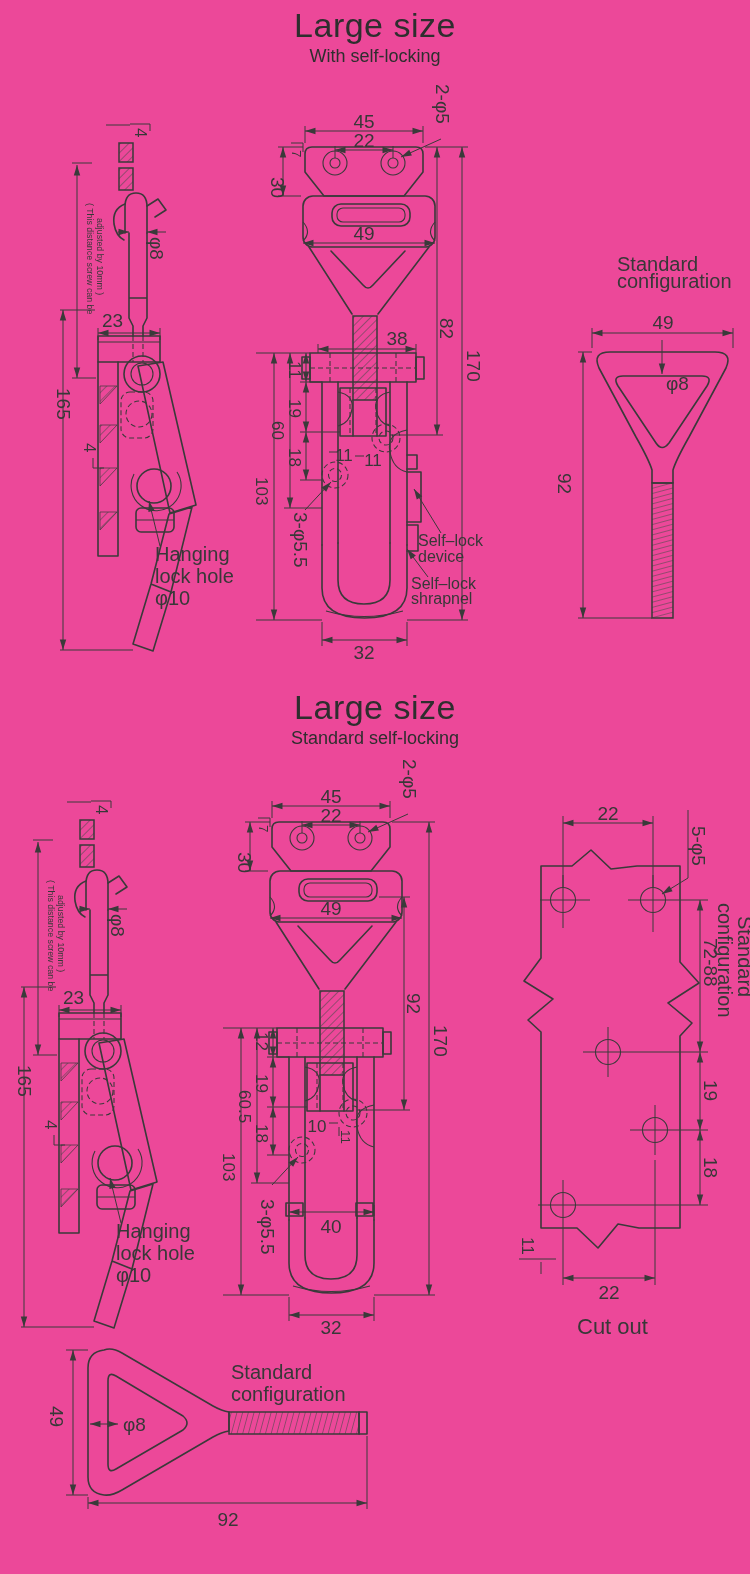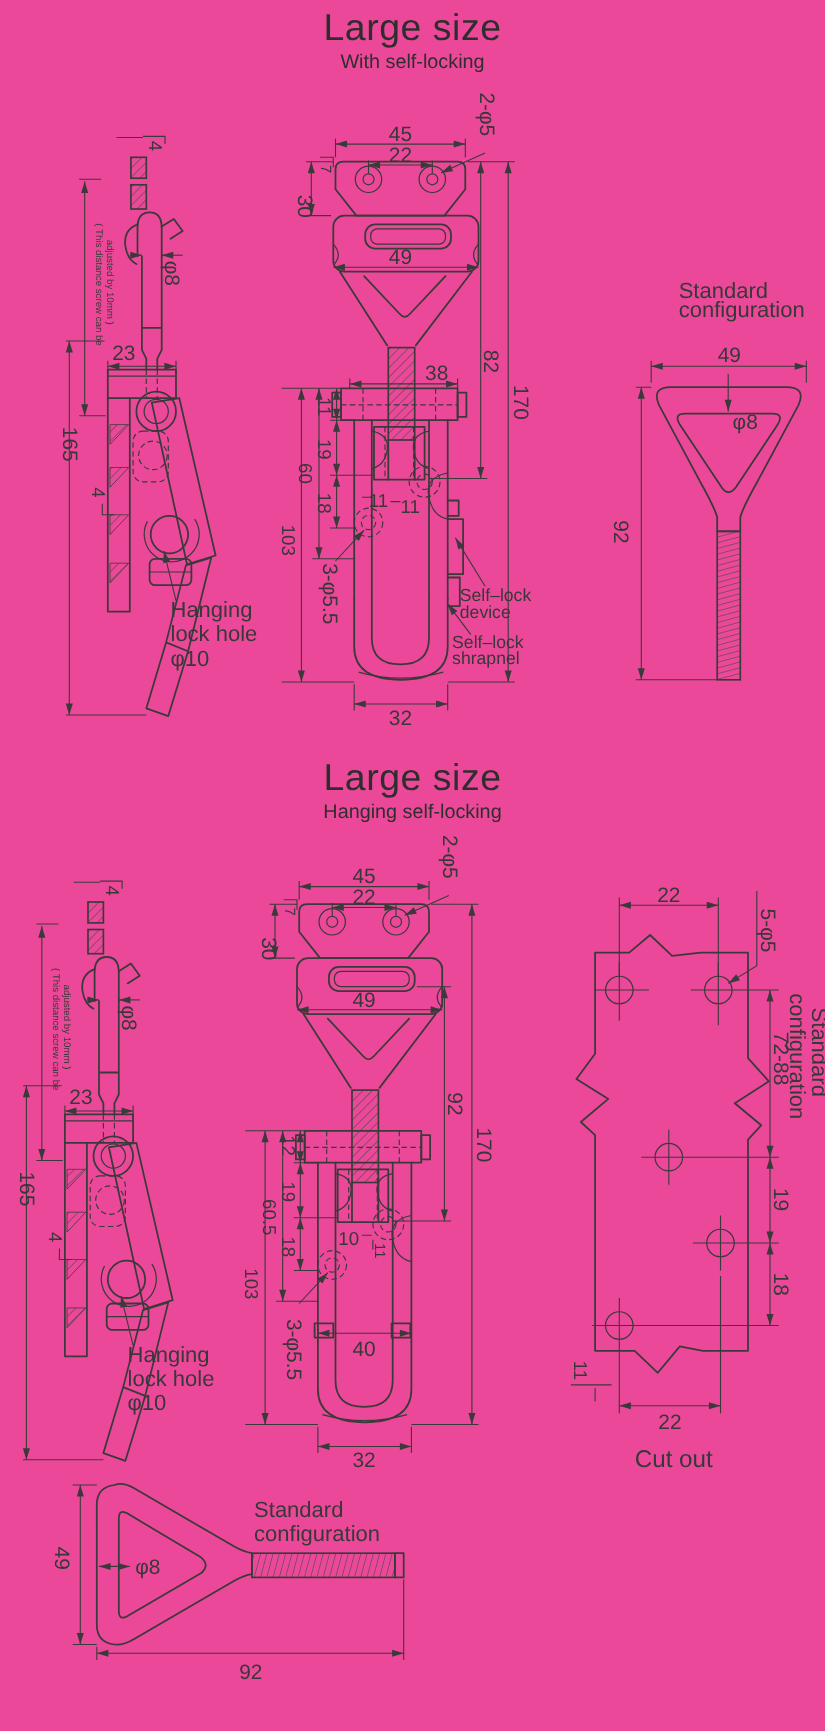--- a/index.html
+++ b/index.html
@@ -20,21 +20,21 @@
   .dm{text-anchor:middle;}
 </style>
 </head>
 <body>
 
 <div class="canvas">
 
   <div class="title t-main" style="top:6px">Large size</div>
   <div class="title t-sub" style="top:46px">With self-locking</div>
   <div class="title t-main" style="top:688px">Large size</div>
-  <div class="title t-sub" style="top:728px">Hanging self-locking</div>
+  <div class="title t-sub" style="top:728px">Standard self-locking</div>
 
   <svg width="750" height="1574" viewBox="0 0 750 1574">
     <defs>
       <marker id="ar" viewBox="0 0 12 8" refX="11.5" refY="4" markerWidth="12" markerHeight="8" orient="auto-start-reverse" markerUnits="userSpaceOnUse">
           <path d="M11.5,4 L1,0.8 L1,7.2 Z" fill="#3a3a3a"></path>
         </marker>
       <pattern id="pd" width="6" height="6" patternUnits="userSpaceOnUse" patternTransform="rotate(45)">
           <line x1="0" y1="0" x2="0" y2="6" stroke="#4a4a4a" stroke-width="1.1"></line>
         </pattern>
       <pattern id="pf" width="5" height="5" patternUnits="userSpaceOnUse" patternTransform="rotate(75)">

